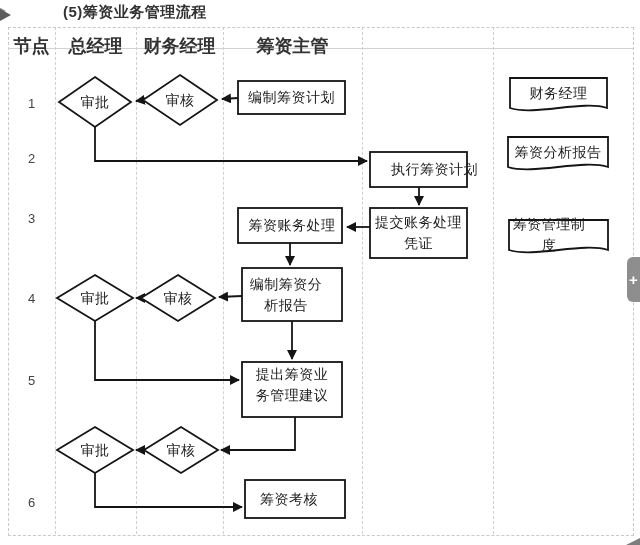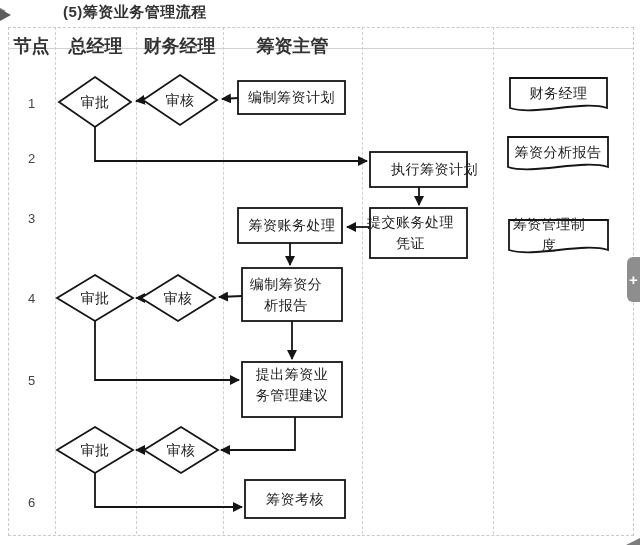--- a/index.html
+++ b/index.html
@@ -110,28 +110,28 @@
 
   <div class="lbl" style="left:65px;top:92px;width:60px;height:20px">审批</div>
   <div class="lbl" style="left:150px;top:90px;width:60px;height:20px">审核</div>
   <div class="lbl" style="left:65px;top:288px;width:60px;height:20px">审批</div>
   <div class="lbl" style="left:148px;top:288px;width:60px;height:20px">审核</div>
   <div class="lbl" style="left:65px;top:440px;width:60px;height:20px">审批</div>
   <div class="lbl" style="left:151px;top:440px;width:60px;height:20px">审核</div>
 
   <div class="lbl" style="left:238px;top:81px;width:107px;height:33px">编制筹资计划</div>
   <div class="lbl" style="left:386px;top:152px;width:97px;height:35px">执行筹资计划</div>
-  <div class="lbl" style="left:362px;top:208px;width:97px;height:50px">提交账务处理
+  <div class="lbl" style="left:370px;top:208px;width:97px;height:50px">提交账务处理
 凭证</div>
   <div class="lbl" style="left:238px;top:208px;width:108px;height:35px">筹资账务处理</div>
   <div class="lbl" style="left:236px;top:268px;width:100px;height:53px">编制筹资分
 析报告</div>
   <div class="lbl" style="left:242px;top:362px;width:100px;height:46px">提出筹资业
 务管理建议</div>
-  <div class="lbl" style="left:251px;top:480px;width:88px;height:38px">筹资考核</div>
+  <div class="lbl" style="left:245px;top:480px;width:88px;height:38px">筹资考核</div>
 
   <div class="lbl" style="left:510px;top:80px;width:97px;height:26px">财务经理</div>
   <div class="lbl" style="left:508px;top:139px;width:100px;height:26px">筹资分析报告</div>
   <div class="lbl" style="left:509px;top:222px;width:80px;height:26px">筹资管理制度</div>
 
   <div class="plus-btn">+</div>
   <div class="corner-wedge"></div>
 
 </div>
 

